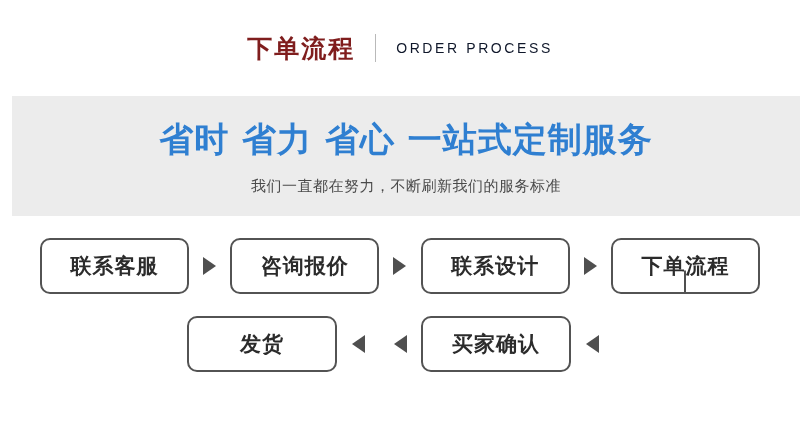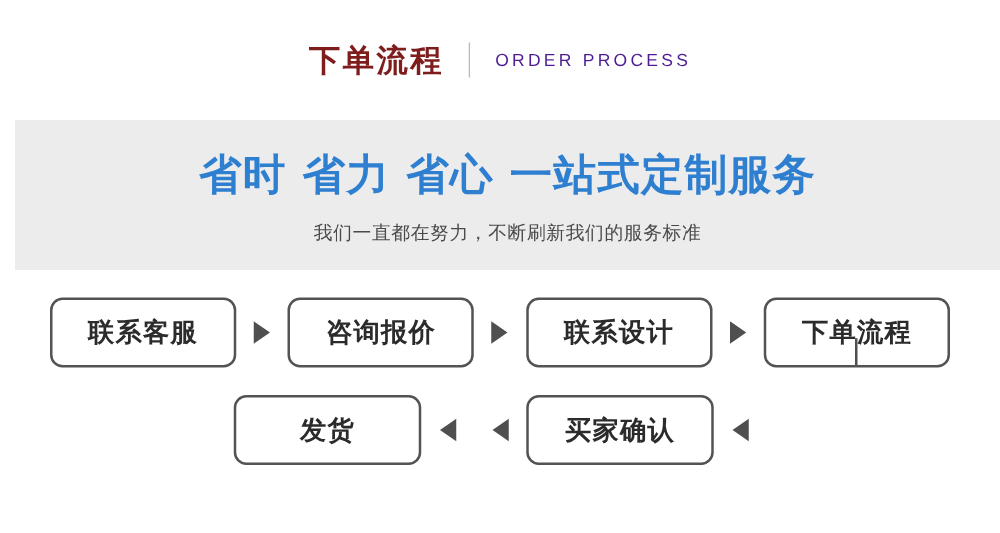--- a/index.html
+++ b/index.html
@@ -34,21 +34,21 @@
     font-weight: bold;
     letter-spacing: 2px;
     font-family: "DejaVu Sans", "Liberation Sans", sans-serif;
   }
   .header-divider {
     width: 1px;
     height: 28px;
     background: #b9b9b9;
   }
   .header-en {
-    color: #4c1d95;
+    color: #0f172a;
     font-size: 14px;
     letter-spacing: 2.6px;
     font-family: "Liberation Sans", sans-serif;
   }
 
   
   .banner {
     position: relative;
     height: 120px;
     background: #ececec;

